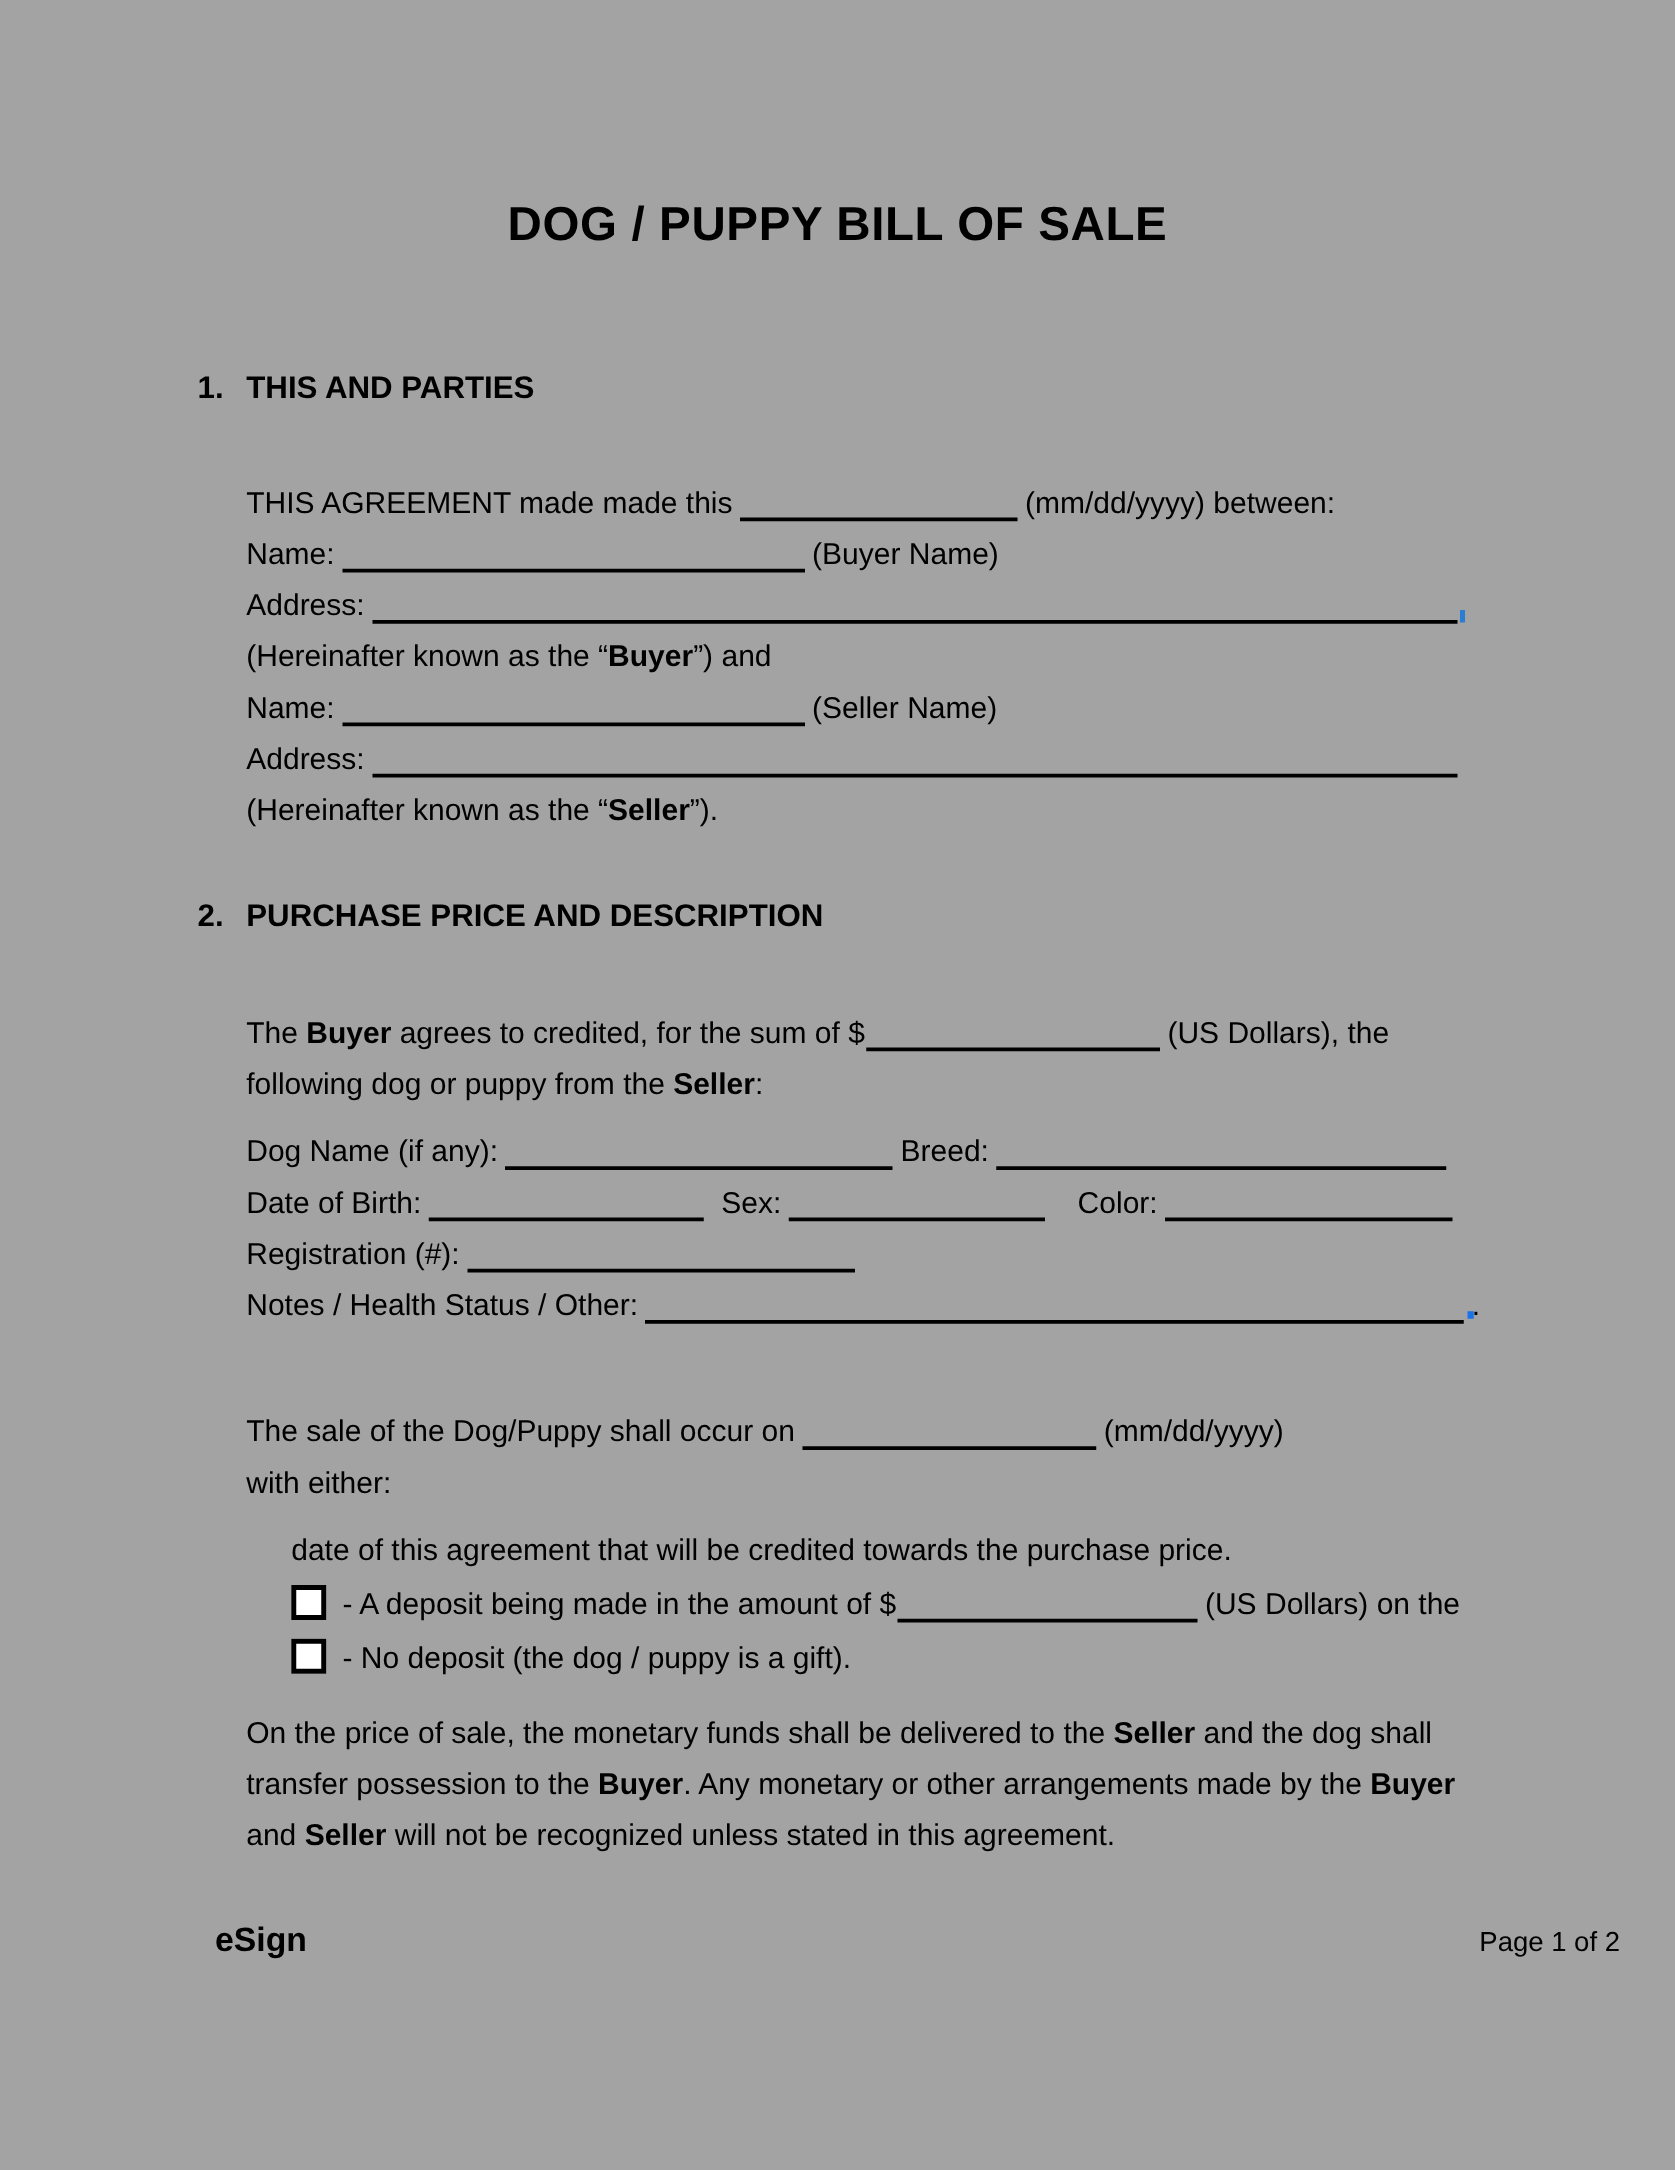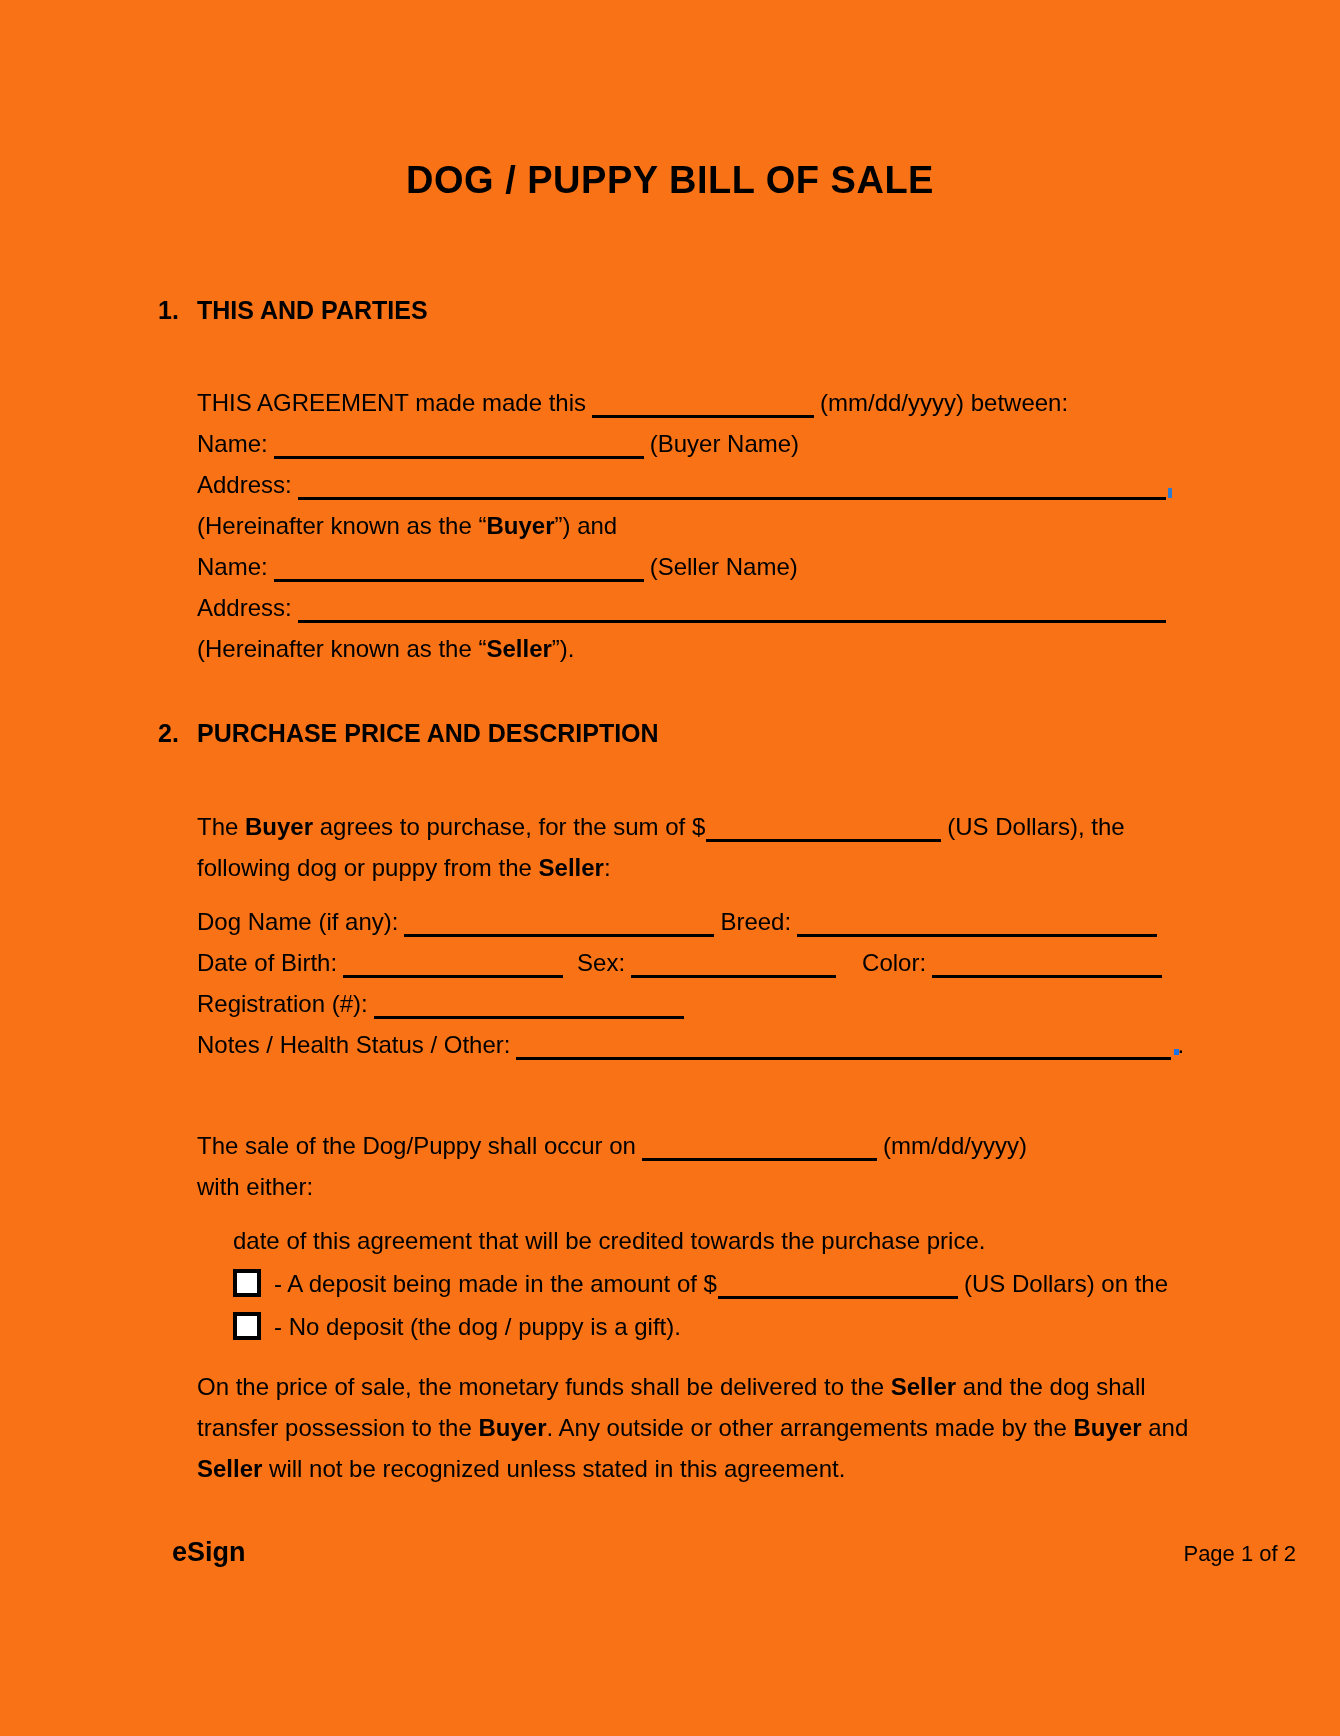--- a/index.html
+++ b/index.html
@@ -2,21 +2,21 @@
 <html><head>
 <meta charset="utf-8">
 <style>
   * { box-sizing: border-box; }
   html, body { margin: 0; padding: 0; background: #ffffff; }
   .page {
     position: relative;
     width: 1340px;
     height: 1736px;
     margin: 0 auto;
-    background: #f97316;
+    background: #a3a3a3;
     color: #000000;
     font-family: "Liberation Sans", sans-serif;
     overflow: hidden;
   }
   .doc-title {
     margin: 0;
     padding-top: 159px;
     text-align: center;
     font-size: 38px;
     font-weight: bold;
@@ -112,21 +112,21 @@
     <div class="line"><span>Address:</span><span class="blank" style="width:868px"></span></div>
     <div class="line"><span>(Hereinafter known as the “</span><b>Buyer</b><span>”) and</span></div>
     <div class="line"><span>Name:</span><span class="blank" style="width:370px"></span><span>(Seller Name)</span></div>
     <div class="line"><span>Address:</span><span class="blank" style="width:868px"></span></div>
     <div class="line"><span>(Hereinafter known as the “</span><b>Seller</b><span>”).</span></div>
   </div>
 
   <div class="sec-head s2-head"><span class="sec-num">2.</span><span>PURCHASE PRICE AND DESCRIPTION</span></div>
 
   <div class="body-block s2-p1">
-    <div class="line"><span>The </span><b>Buyer</b><span> agrees to purchase, for the sum of $</span><span class="blank tight" style="width:235px"></span><span>(US Dollars), the</span></div>
+    <div class="line"><span>The </span><b>Buyer</b><span> agrees to credited, for the sum of $</span><span class="blank tight" style="width:235px"></span><span>(US Dollars), the</span></div>
     <div class="line"><span>following dog or puppy from the </span><b>Seller</b><span>:</span></div>
   </div>
 
   <div class="body-block s2-fields">
     <div class="line"><span>Dog Name (if any):</span><span class="blank" style="width:310px"></span><span>Breed:</span><span class="blank" style="width:360px"></span></div>
     <div class="line"><span>Date of Birth:</span><span class="blank" style="width:220px"></span><span class="gap-sm">Sex:</span><span class="blank" style="width:205px"></span><span class="gap-md">Color:</span><span class="blank" style="width:230px"></span></div>
     <div class="line"><span>Registration (#):</span><span class="blank" style="width:310px"></span></div>
     <div class="line"><span>Notes / Health Status / Other:</span><span class="blank" style="width:655px"></span><span>.</span></div>
   </div>
 
@@ -135,21 +135,21 @@
     <div class="line"><span>The sale of the Dog/Puppy shall occur on</span><span class="blank" style="width:235px"></span><span>(mm/dd/yyyy)</span></div>
     <div class="line"><span>with either:</span></div>
   </div>
 
   <div class="body-block s3-opts">
     <div class="line opt-cont"><span>date of this agreement that will be credited towards the purchase price.</span></div>
     <div class="line opt-line"><span class="checkbox"></span><span>- A deposit being made in the amount of $</span><span class="blank tight" style="width:240px"></span><span>(US Dollars) on the</span></div>
     <div class="line opt-line"><span class="checkbox"></span><span>- No deposit (the dog / puppy is a gift).</span></div>
   </div>
 
-  <div class="body-block closing"><span>On the price of sale, the monetary funds shall be delivered to the </span><b>Seller</b><span> and the dog shall transfer possession to the </span><b>Buyer</b><span>. Any outside or other arrangements made by the </span><b>Buyer</b><span> and </span><b>Seller</b><span> will not be recognized unless stated in this agreement.</span></div>
+  <div class="body-block closing"><span>On the price of sale, the monetary funds shall be delivered to the </span><b>Seller</b><span> and the dog shall transfer possession to the </span><b>Buyer</b><span>. Any monetary or other arrangements made by the </span><b>Buyer</b><span> and </span><b>Seller</b><span> will not be recognized unless stated in this agreement.</span></div>
 
   <div class="artifact"></div>
   <div class="artifact2"></div>
 
   <div class="footer">
     <span class="brand">eSign</span>
     <span class="page-num">Page 1 of 2</span>
   </div>
 
 </div>

